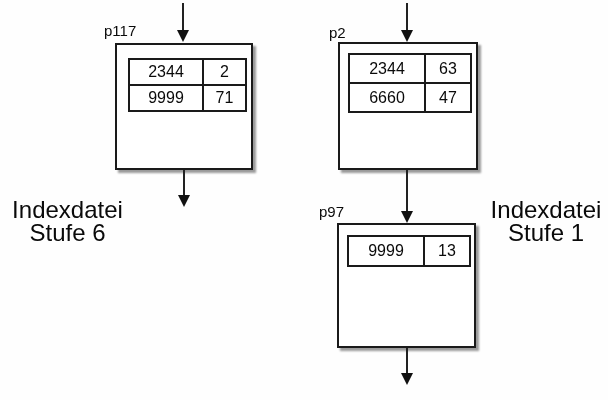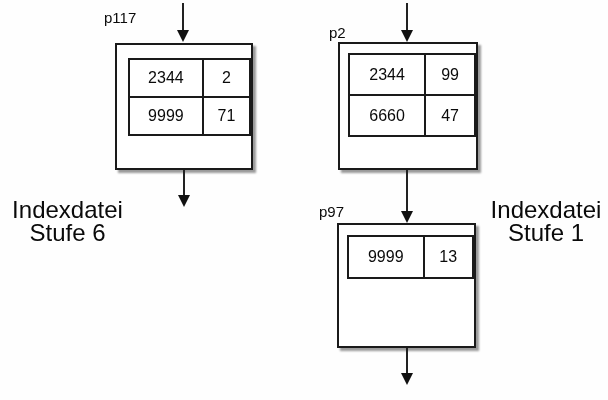--- a/index.html
+++ b/index.html
@@ -39,21 +39,21 @@
   .tbl {
     position: absolute;
     border-collapse: collapse;
     background: #ffffff;
   }
   .tbl td {
     border: 2px solid #1a1a1a;
     text-align: center;
     vertical-align: middle;
     font-size: 16px;
-    padding: 6px;
+    padding: 0;
     color: #0a0a0a;
   }
   .tbl td.c1 { width: 72px; }
   .tbl td.c2 { width: 41px; }
   .rh26 td { height: 24px; }
   .rh29 td { height: 27px; }
   .rh30 td { height: 28px; }
   
   .vline {
     position: absolute;
@@ -78,21 +78,21 @@
   }
 </style>
 </head>
 <body>
 
 <div class="canvas">
 
   <div class="vline" style="left:182px; top:3px; height:28px;"></div>
   <div class="ahead" style="left:177px; top:30px;"></div>
 
-  <div class="nodelabel" style="left:104px; top:10px;">p117</div>
+  <div class="nodelabel" style="left:104px; top:23px;">p117</div>
   <div class="box" style="left:115px; top:43px; width:138px; height:127px;">
     <table class="tbl rh26" style="left:11px; top:13px;">
       <tbody>
         <tr>
           <td class="c1">2344</td>
           <td class="c2">2</td>
         </tr>
         <tr>
           <td class="c1">9999</td>
           <td class="c2">71</td>
@@ -111,21 +111,21 @@
 
   <div class="vline" style="left:406px; top:3px; height:28px;"></div>
   <div class="ahead" style="left:401px; top:30px;"></div>
 
   <div class="nodelabel" style="left:329px; top:25px;">p2</div>
   <div class="box" style="left:338px; top:42px; width:140px; height:128px;">
     <table class="tbl rh29" style="left:8px; top:9px;">
       <tbody>
         <tr>
           <td class="c1" style="width:74px;">2344</td>
-          <td class="c2" style="width:44px;">99</td>
+          <td class="c2" style="width:44px;">63</td>
         </tr>
         <tr>
           <td class="c1">6660</td>
           <td class="c2">47</td>
         </tr>
       </tbody>
     </table>
   </div>
 
   <div class="vline" style="left:406px; top:170px; height:42px;"></div>

